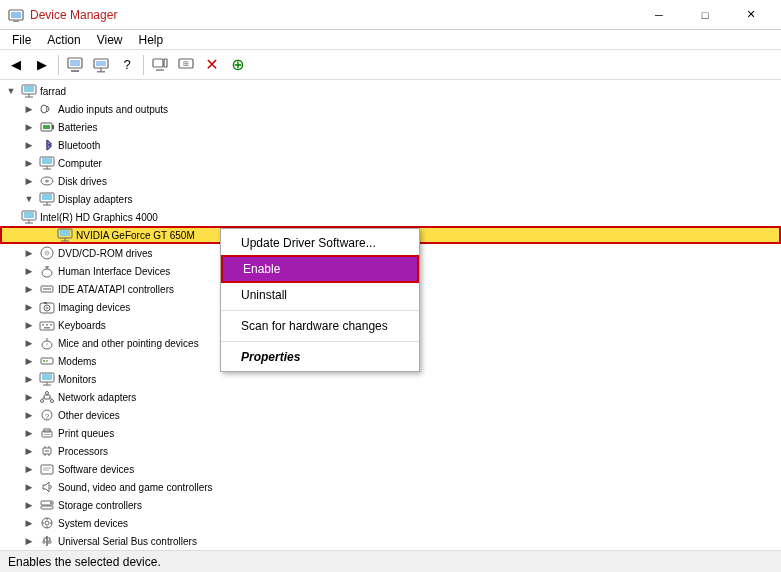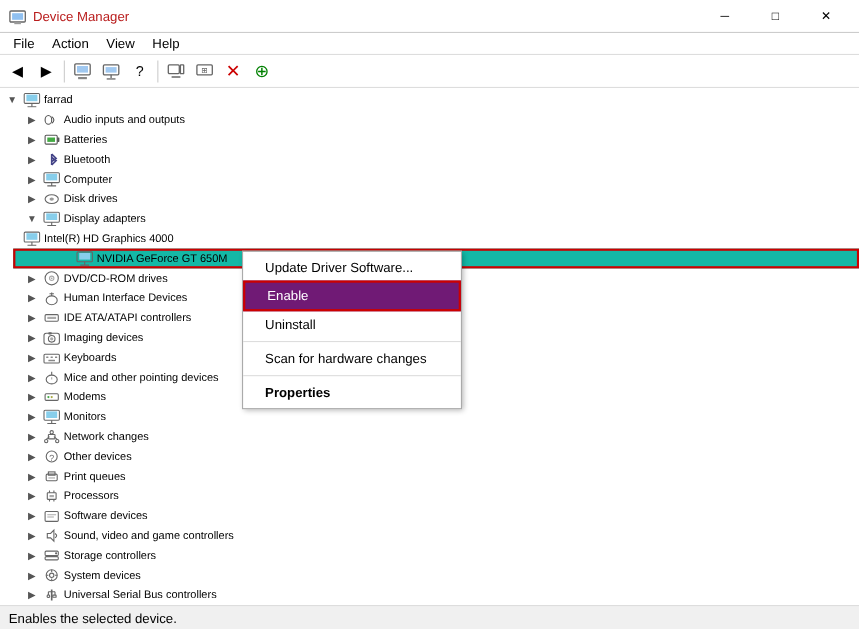--- a/index.html
+++ b/index.html
@@ -161,49 +161,48 @@
       z-index: 100;
       padding: 2px 0;
     }
     .ctx-item {
       padding: 5px 20px;
       cursor: pointer;
       font-size: 12px;
       white-space: nowrap;
     }
     .ctx-item.highlighted {
-      background: #701a75;
+      background: #a21caf;
       color: white;
       border: 2px solid #cc0000;
     }
     .ctx-separator {
       height: 1px;
       background: #ddd;
       margin: 3px 0;
     }
-    .ctx-item.bold { font-weight: bold; }
+    .ctx-item.bold { font-weight: bold; font-style: italic; }
 
     
     .status-bar {
       height: 22px;
       background: #f0f0f0;
       border-top: 1px solid #ddd;
       display: flex;
       align-items: center;
       padding: 0 8px;
       font-size: 12px;
       color: #000;
     }
 
     
     .tree-item.gpu-selected {
-      background: #14b8a6;
+      background: #fde047;
       outline: 2px solid #cc0000;
       outline-offset: -2px;
-      margin-left: 12px;
     }
   </style>
 </head>
 <body>
 
 <div class="title-bar">
   <div class="title-bar-icon">
     <svg width="16" height="16" viewBox="0 0 16 16">
       <rect x="1" y="3" width="14" height="10" rx="1" fill="none" stroke="#666" stroke-width="1.2"></rect>
       <rect x="3" y="5" width="10" height="6" fill="#90c0f0"></rect>
@@ -490,21 +489,21 @@
         <svg width="16" height="14" viewBox="0 0 16 14">
             <rect x="5" y="5" width="6" height="4" rx="0.5" fill="none" stroke="#666" stroke-width="1"></rect>
             <circle cx="3" cy="11" r="1.5" fill="none" stroke="#666" stroke-width="1"></circle>
             <circle cx="8" cy="3" r="1.5" fill="none" stroke="#666" stroke-width="1"></circle>
             <circle cx="13" cy="11" r="1.5" fill="none" stroke="#666" stroke-width="1"></circle>
             <line x1="3" y1="9.5" x2="6" y2="7" stroke="#666" stroke-width="1"></line>
             <line x1="13" y1="9.5" x2="10" y2="7" stroke="#666" stroke-width="1"></line>
             <line x1="8" y1="4.5" x2="8" y2="5" stroke="#666" stroke-width="1"></line>
           </svg>
       </span>
-      <span class="item-label">Network changes</span>
+      <span class="item-label">Network adapters</span>
     </div>
 
     <div class="tree-item" style="padding-left:22px;">
       <span class="expand-btn">▶</span>
       <span class="item-icon">
         <svg width="16" height="14" viewBox="0 0 16 14">
             <circle cx="8" cy="7" r="5" fill="none" stroke="#666" stroke-width="1"></circle>
             <text x="8" y="11" text-anchor="middle" font-size="8" fill="#666">?</text>
           </svg>
       </span>

